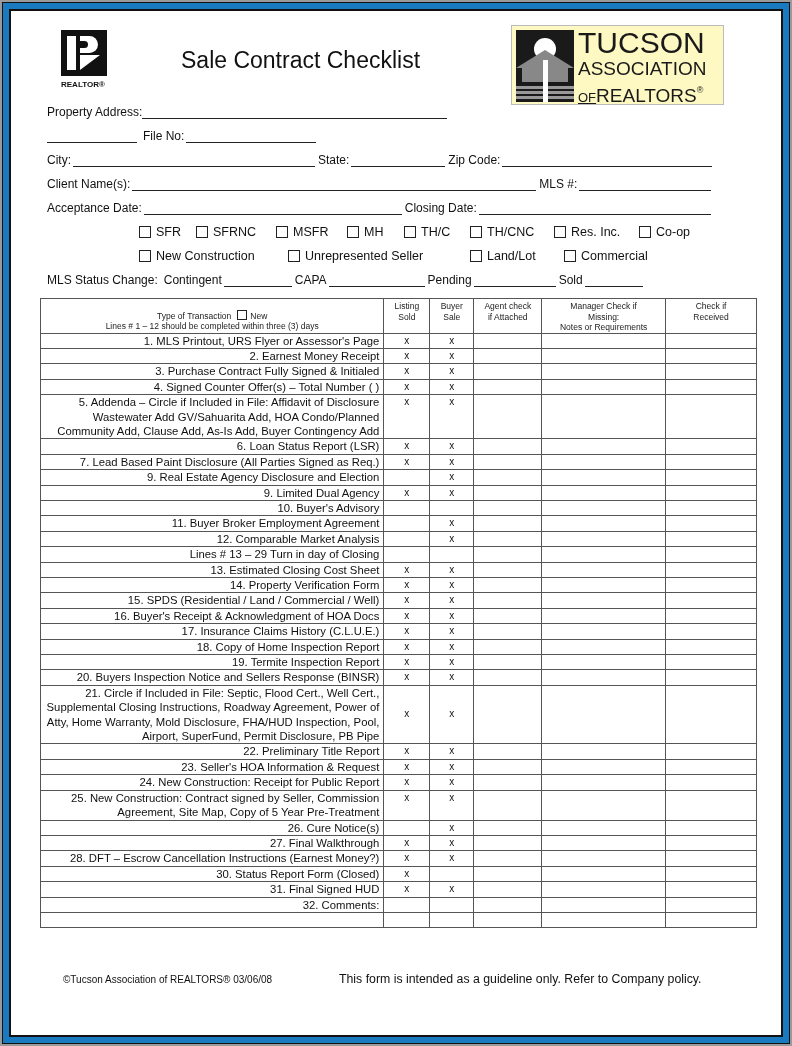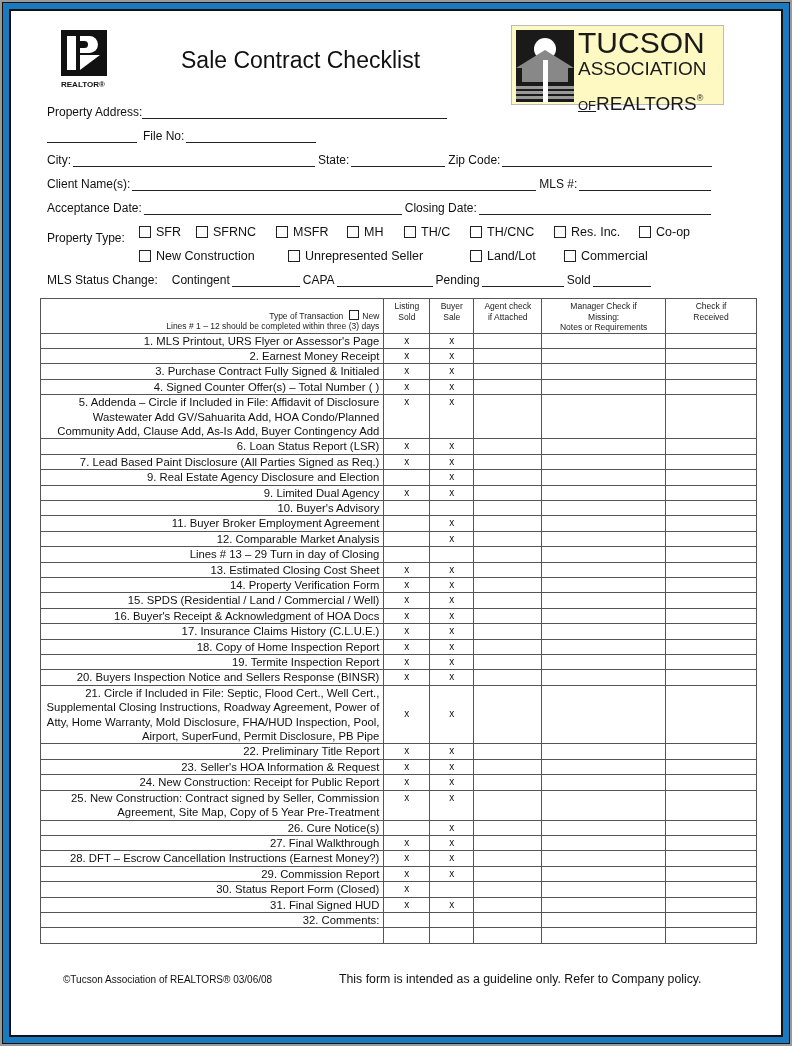--- a/index.html
+++ b/index.html
@@ -49,42 +49,42 @@
   }
   .tar-logo .emblem .sun { position: absolute; left: 18px; top: 8px; width: 22px; height: 22px; border-radius: 50%; background: #fff; }
   .tar-logo .emblem .roof { position: absolute; left: 0; top: 20px; width: 0; height: 0;
     border-left: 29px solid transparent; border-right: 29px solid transparent; border-bottom: 18px solid #888; }
   .tar-logo .emblem .house { position: absolute; left: 6px; top: 38px; width: 46px; height: 14px; background: #888; }
   .tar-logo .emblem .stripe { position: absolute; left: 0; width: 58px; height: 3px; background: #999; }
   .tar-logo .emblem .cactus { position: absolute; left: 27px; top: 30px; width: 5px; height: 42px; background: #fff; }
   .tar-logo .text { position: absolute; left: 66px; top: 2px; color: #1a1a1a; line-height: 1; }
   .tar-logo .t1 { font-size: 30px; letter-spacing: 0; }
   .tar-logo .t2 { font-size: 19px; margin-top: 1px; }
-  .tar-logo .t3 { font-size: 19px; margin-top: 16px; }
+  .tar-logo .t3 { font-size: 19px; margin-top: 8px; }
   .tar-logo .t3 .of { font-size: 13px; text-decoration: underline; }
   .tar-logo .t3 .reg { font-size: 9px; vertical-align: top; }
 
   
   .row { position: absolute; left: 36px; font-size: 12px; display: flex; align-items: flex-end; white-space: nowrap; }
   .line { display: inline-block; border-bottom: 1px solid #222; height: 13px; margin: 0 3px 0 2px; }
   .lbl { display: inline-block; }
   .cb { display: inline-block; width: 12px; height: 12px; border: 1px solid #222; margin-right: 5px; vertical-align: -1px; }
   .opt { display: inline-flex; align-items: center; position: absolute; }
 
   
   table.check {
     position: absolute; left: 29px; top: 287px; width: 717px;
     border-collapse: collapse; font-size: 11.3px;
   }
   table.check td, table.check th {
     border: 1px solid #555; padding: 0 4px; height: 15.3px; vertical-align: top;
     font-weight: normal; line-height: 14.4px;
   }
   table.check th { font-size: 8.5px; text-align: center; line-height: 10.5px; padding-top: 2px; color: #222; }
-  table.check th.first { text-align: right; vertical-align: bottom; padding-bottom: 1px; padding-top: 9px; }
+  table.check th.first { text-align: center; vertical-align: bottom; padding-bottom: 1px; padding-top: 9px; }
   table.check td.desc { text-align: right; }
   table.check td.mark { text-align: center; font-size: 10px; padding: 0; }
   .col1 { width: 344px; } .col2 { width: 46px; } .col3 { width: 44px; } .col4 { width: 68px; } .col5 { width: 124px; } .col6 { width: 91px; }
   .tcb { display: inline-block; width: 10px; height: 10px; border: 1px solid #222; vertical-align: -1px; margin: 0 3px 0 6px; }
 
   .footer-left { position: absolute; left: 52px; top: 963px; font-size: 10px; }
   .footer-right { position: absolute; left: 328px; top: 961px; font-size: 12.3px; }
 </style>
 </head>
 <body>
@@ -150,23 +150,20 @@
     <span class="line" style="width:132px"></span>
   </div>
 
   <div class="row" style="top:190px">
     <span class="lbl">Acceptance Date:</span>
     <span class="line" style="width:258px"></span>
     <span class="lbl">Closing Date:</span>
     <span class="line" style="width:232px"></span>
   </div>
 
-  <div class="row" style="top:214px;left:36px;width:700px;height:20px">
-    <span class="lbl">Property Type:</span>
-  </div>
   <div style="position:absolute;top:214px;left:0;width:100%;height:44px;font-size:12.5px">
     <label class="opt" style="left:128px;top:0">
         <span class="cb"></span>
         <span>SFR</span>
       </label>
     <label class="opt" style="left:185px;top:0">
         <span class="cb"></span>
         <span>SFRNC</span>
       </label>
     <label class="opt" style="left:265px;top:0">
@@ -206,21 +203,21 @@
         <span class="cb"></span>
         <span>Land/Lot</span>
       </label>
     <label class="opt" style="left:553px;top:24px">
         <span class="cb"></span>
         <span>Commercial</span>
       </label>
   </div>
 
   <div class="row" style="top:262px">
-    <span class="lbl" style="margin-right:14px">MLS Status Change:</span>
+    <span class="lbl" style="margin-right:6px">MLS Status Change:</span>
     <span class="lbl">Contingent</span>
     <span class="line" style="width:68px"></span>
     <span class="lbl">CAPA</span>
     <span class="line" style="width:96px"></span>
     <span class="lbl">Pending</span>
     <span class="line" style="width:82px"></span>
     <span class="lbl">Sold</span>
     <span class="line" style="width:58px"></span>
   </div>
 
@@ -465,28 +462,20 @@
         </tr>
         <tr>
           <td class="desc">28.  DFT – Escrow Cancellation Instructions (Earnest Money?)</td>
           <td class="mark">x</td>
           <td class="mark">x</td>
           <td class=""></td>
           <td class=""></td>
           <td class=""></td>
         </tr>
         <tr>
-          <td class="desc">29.  Commission Report</td>
-          <td class="mark">x</td>
-          <td class="mark">x</td>
-          <td class=""></td>
-          <td class=""></td>
-          <td class=""></td>
-        </tr>
-        <tr>
           <td class="desc">30.  Status Report Form (Closed)</td>
           <td class="mark">x</td>
           <td class="mark"></td>
           <td class=""></td>
           <td class=""></td>
           <td class=""></td>
         </tr>
         <tr>
           <td class="desc">31.  Final Signed HUD</td>
           <td class="mark">x</td>

